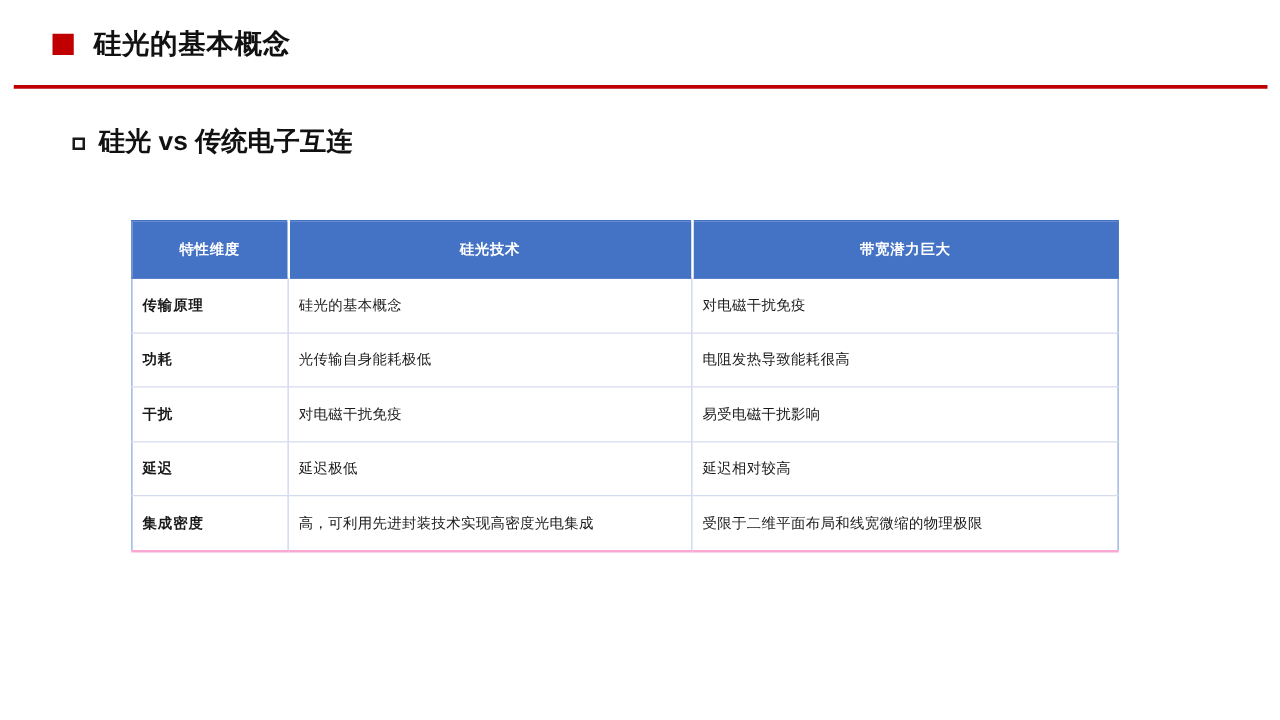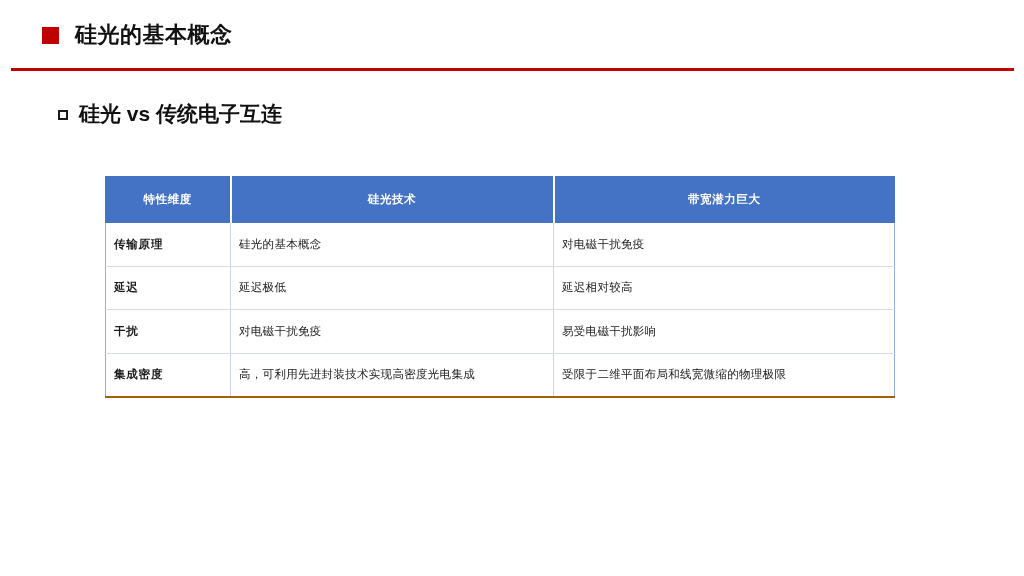--- a/index.html
+++ b/index.html
@@ -118,21 +118,21 @@
     letter-spacing: 0.3px;
   }
   table.cmp-table tbody td:last-child {
     border-right: 1px solid #8FAADC;
   }
   table.cmp-table tbody td.cell-dim {
     font-weight: bold;
     letter-spacing: 0.8px;
   }
   table.cmp-table tbody tr:last-child td {
-    border-bottom: 2px solid #a16207;
+    border-bottom: 2px solid #f9a8d4;
   }
   table.cmp-table tbody tr td:first-child {
     border-left: 1px solid #8FAADC;
   }
 
   
   col.w-dim { width: 125px; }
   col.w-sip { width: 323px; }
   col.w-ele { width: 341px; }
 </style>
@@ -165,28 +165,33 @@
         <th class="col-ele">带宽潜力巨大</th>
       </tr>
     </thead>
     <tbody>
       <tr>
         <td class="cell-dim">传输原理</td>
         <td>硅光的基本概念</td>
         <td>对电磁干扰免疫</td>
       </tr>
       <tr>
-        <td class="cell-dim">延迟</td>
-        <td>延迟极低</td>
-        <td>延迟相对较高</td>
+        <td class="cell-dim">功耗</td>
+        <td>光传输自身能耗极低</td>
+        <td>电阻发热导致能耗很高</td>
       </tr>
       <tr>
         <td class="cell-dim">干扰</td>
         <td>对电磁干扰免疫</td>
         <td>易受电磁干扰影响</td>
+      </tr>
+      <tr>
+        <td class="cell-dim">延迟</td>
+        <td>延迟极低</td>
+        <td>延迟相对较高</td>
       </tr>
       <tr>
         <td class="cell-dim">集成密度</td>
         <td>高，可利用先进封装技术实现高密度光电集成</td>
         <td>受限于二维平面布局和线宽微缩的物理极限</td>
       </tr>
     </tbody>
   </table>
 </div>
 

